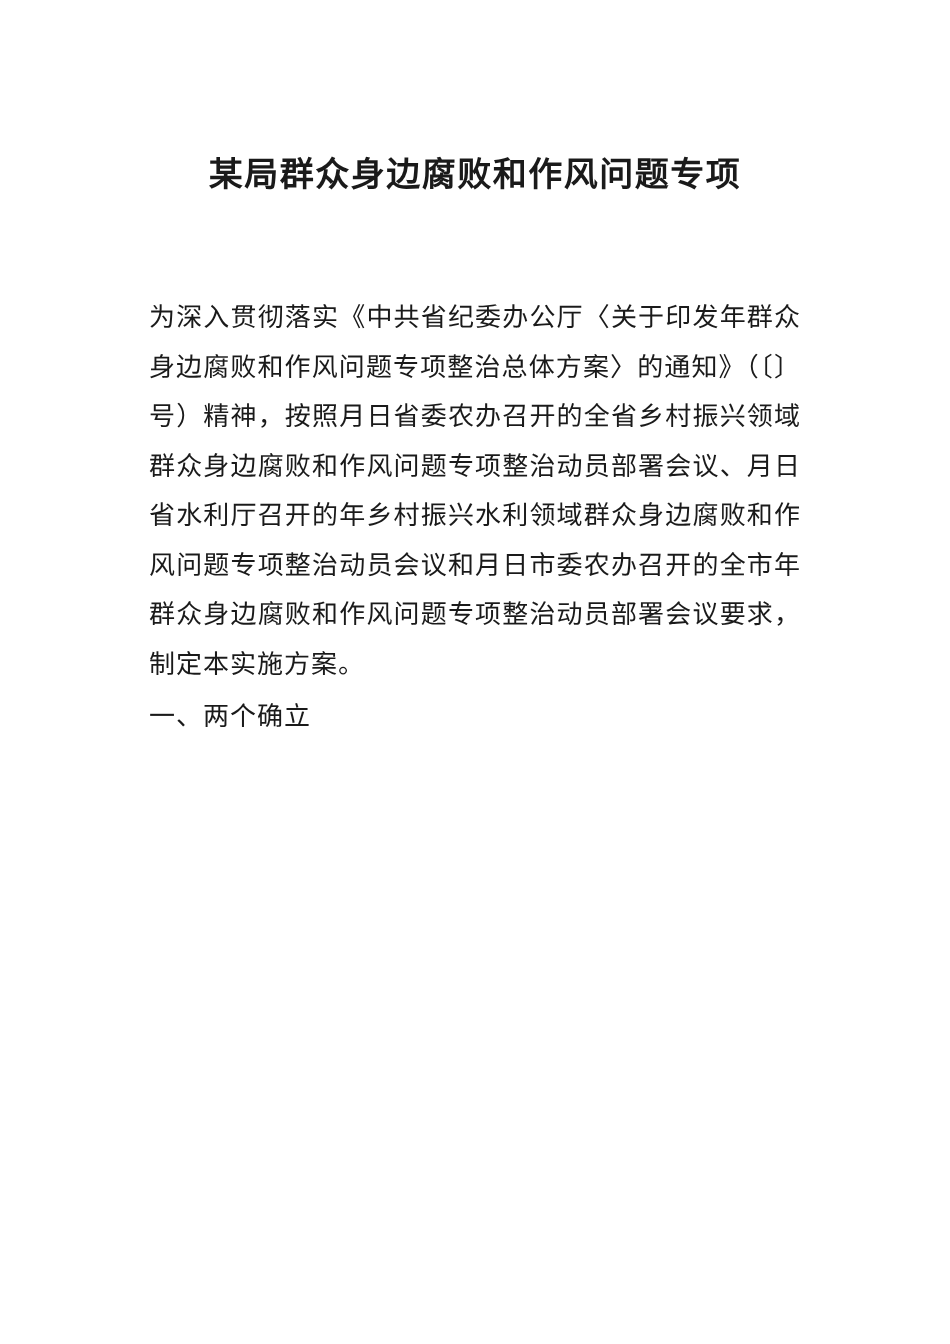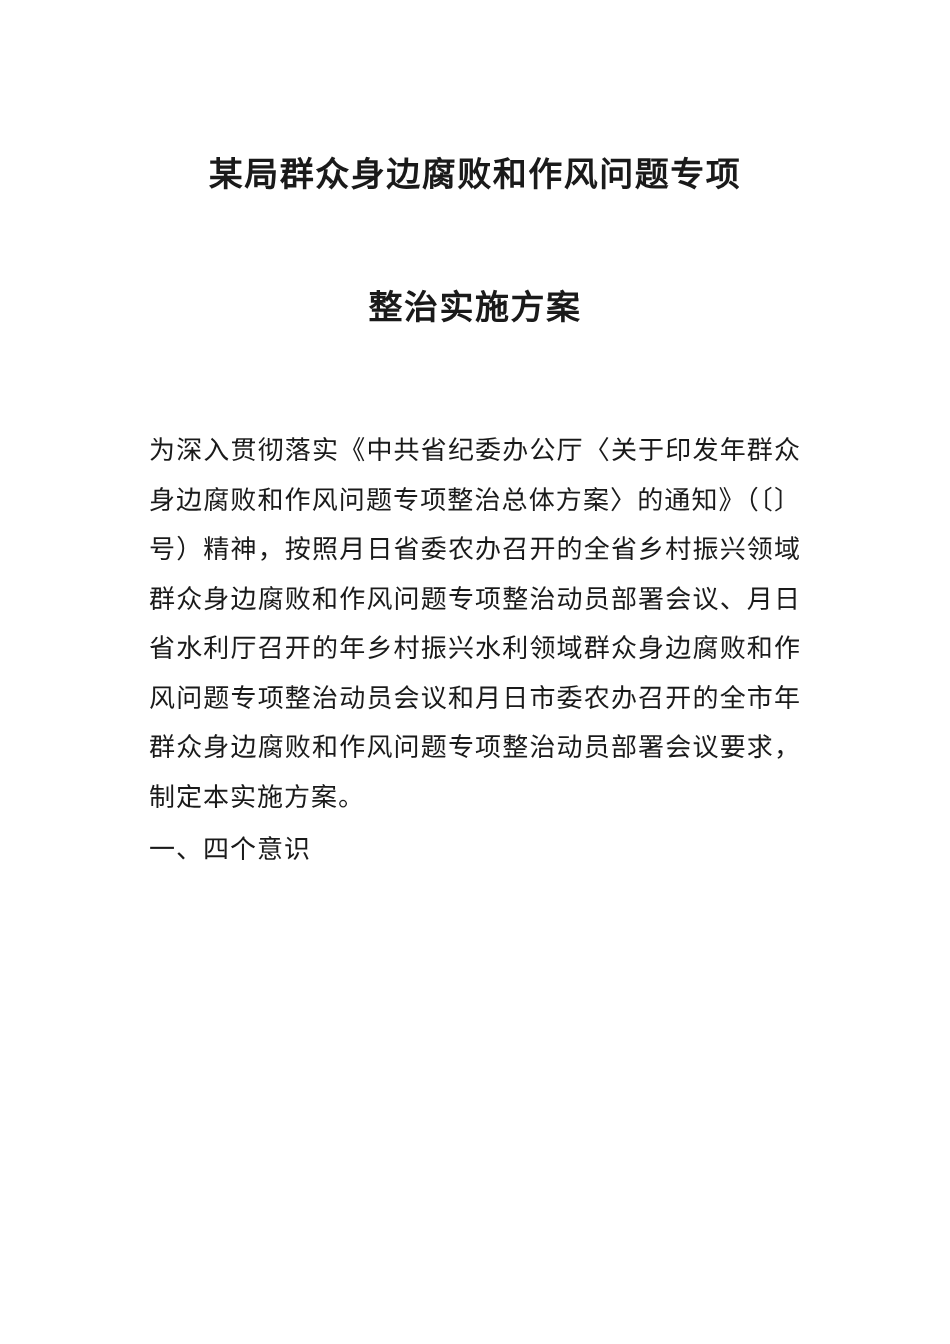--- a/index.html
+++ b/index.html
@@ -56,20 +56,19 @@
   .doc-body h2.section-heading {
     text-align: left;
   }
 </style>
 </head>
 <body>
 
 <div class="page">
   <header class="doc-header">
     <div class="doc-title line1">某局群众身边腐败和作风问题专项</div>
-    <div class="doc-title line2">整治实施方案</div>
   </header>
 
   <main class="doc-body">
     <p class="paragraph">为深入贯彻落实《中共省纪委办公厅〈关于印发年群众身边腐败和作风问题专项整治总体方案〉的通知》（〔〕号）精神，按照月日省委农办召开的全省乡村振兴领域群众身边腐败和作风问题专项整治动员部署会议、月日省水利厅召开的年乡村振兴水利领域群众身边腐败和作风问题专项整治动员会议和月日市委农办召开的全市年群众身边腐败和作风问题专项整治动员部署会议要求，制定本实施方案。</p>
-    <h2 class="section-heading">一、四个意识</h2>
+    <h2 class="section-heading">一、两个确立</h2>
   </main>
 </div>
 
 </body></html>

